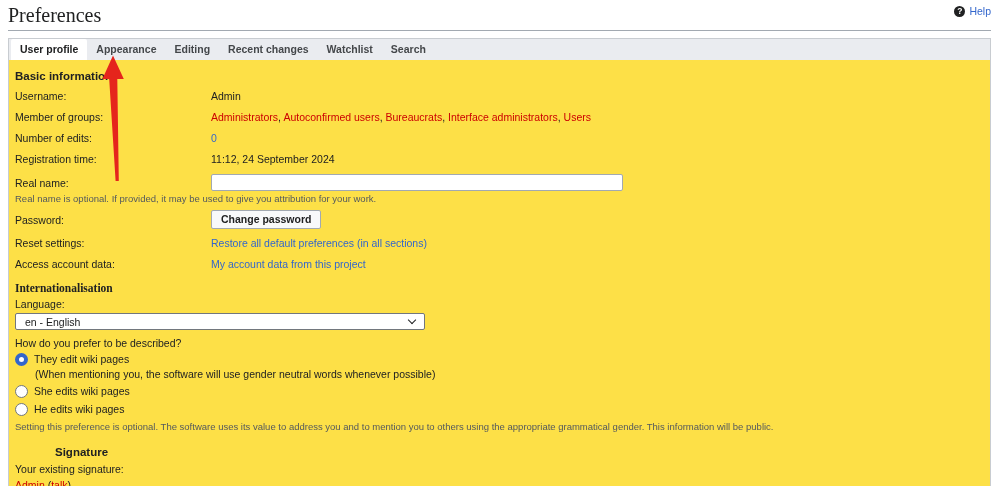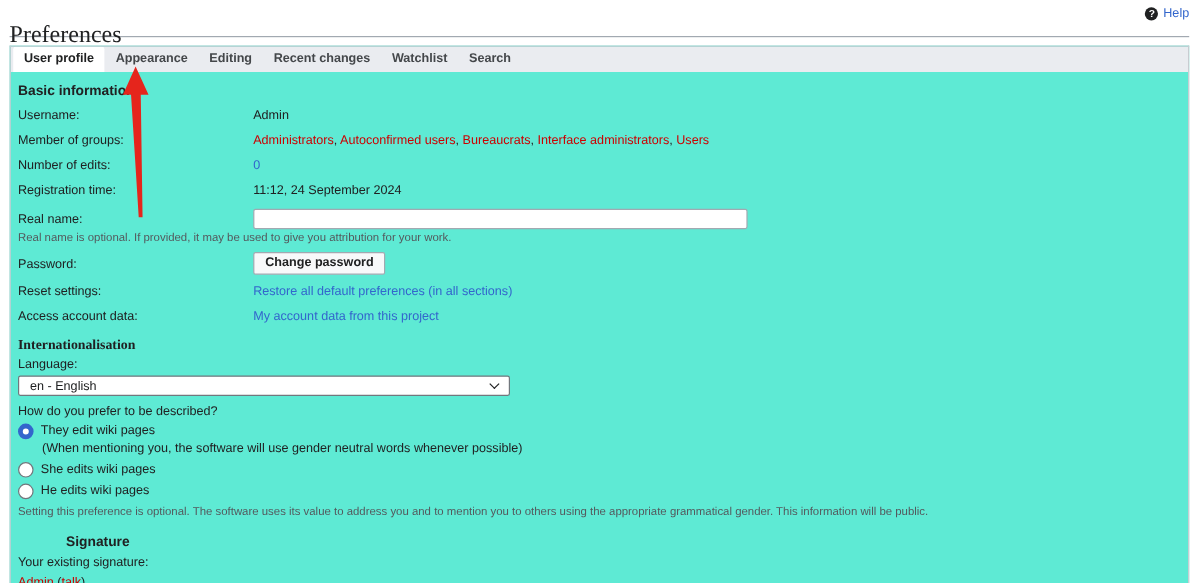--- a/index.html
+++ b/index.html
@@ -14,33 +14,33 @@
   .redlink { color:#cc0000; }
 
   
   .page-header {
     margin:0 9px 0 8px; border-bottom:1px solid #a2a9b1;
     display:flex; justify-content:space-between; align-items:flex-start;
     height:31px;
   }
   .page-title {
     font-family:"Liberation Serif","DejaVu Serif",serif;
-    font-size:20px; font-weight:normal; margin:0; padding-top:16px; line-height:26px;
+    font-size:20px; font-weight:normal; margin:0; padding-top:2px; line-height:26px;
   }
   .help-wrap { display:flex; align-items:center; gap:4px; margin-top:5px; }
   .help-icon {
     display:inline-block; width:11px; height:11px; border-radius:50%;
     background:#202122; color:#fff; font-size:8.5px; font-weight:bold;
     text-align:center; line-height:11px;
   }
 
   
   .panel {
     margin:7px 9px 0 8px; border:1px solid #c8ccd1; border-bottom:none;
-    height:448px; overflow:hidden; background:#5eead4;
+    height:448px; overflow:hidden; background:#fde047;
   }
   .tabbar { background:#eaecf0; display:flex; height:21px; padding-left:2px; }
   .tab {
     padding:4px 9px 0 9px; font-weight:bold; font-size:10.5px; color:#44474a;
     white-space:nowrap; cursor:pointer;
   }
   .tab.active { background:#fff; color:#202122; border-radius:2px 2px 0 0; }
 
   
   .content { padding:10px 6px 0 6px; }

